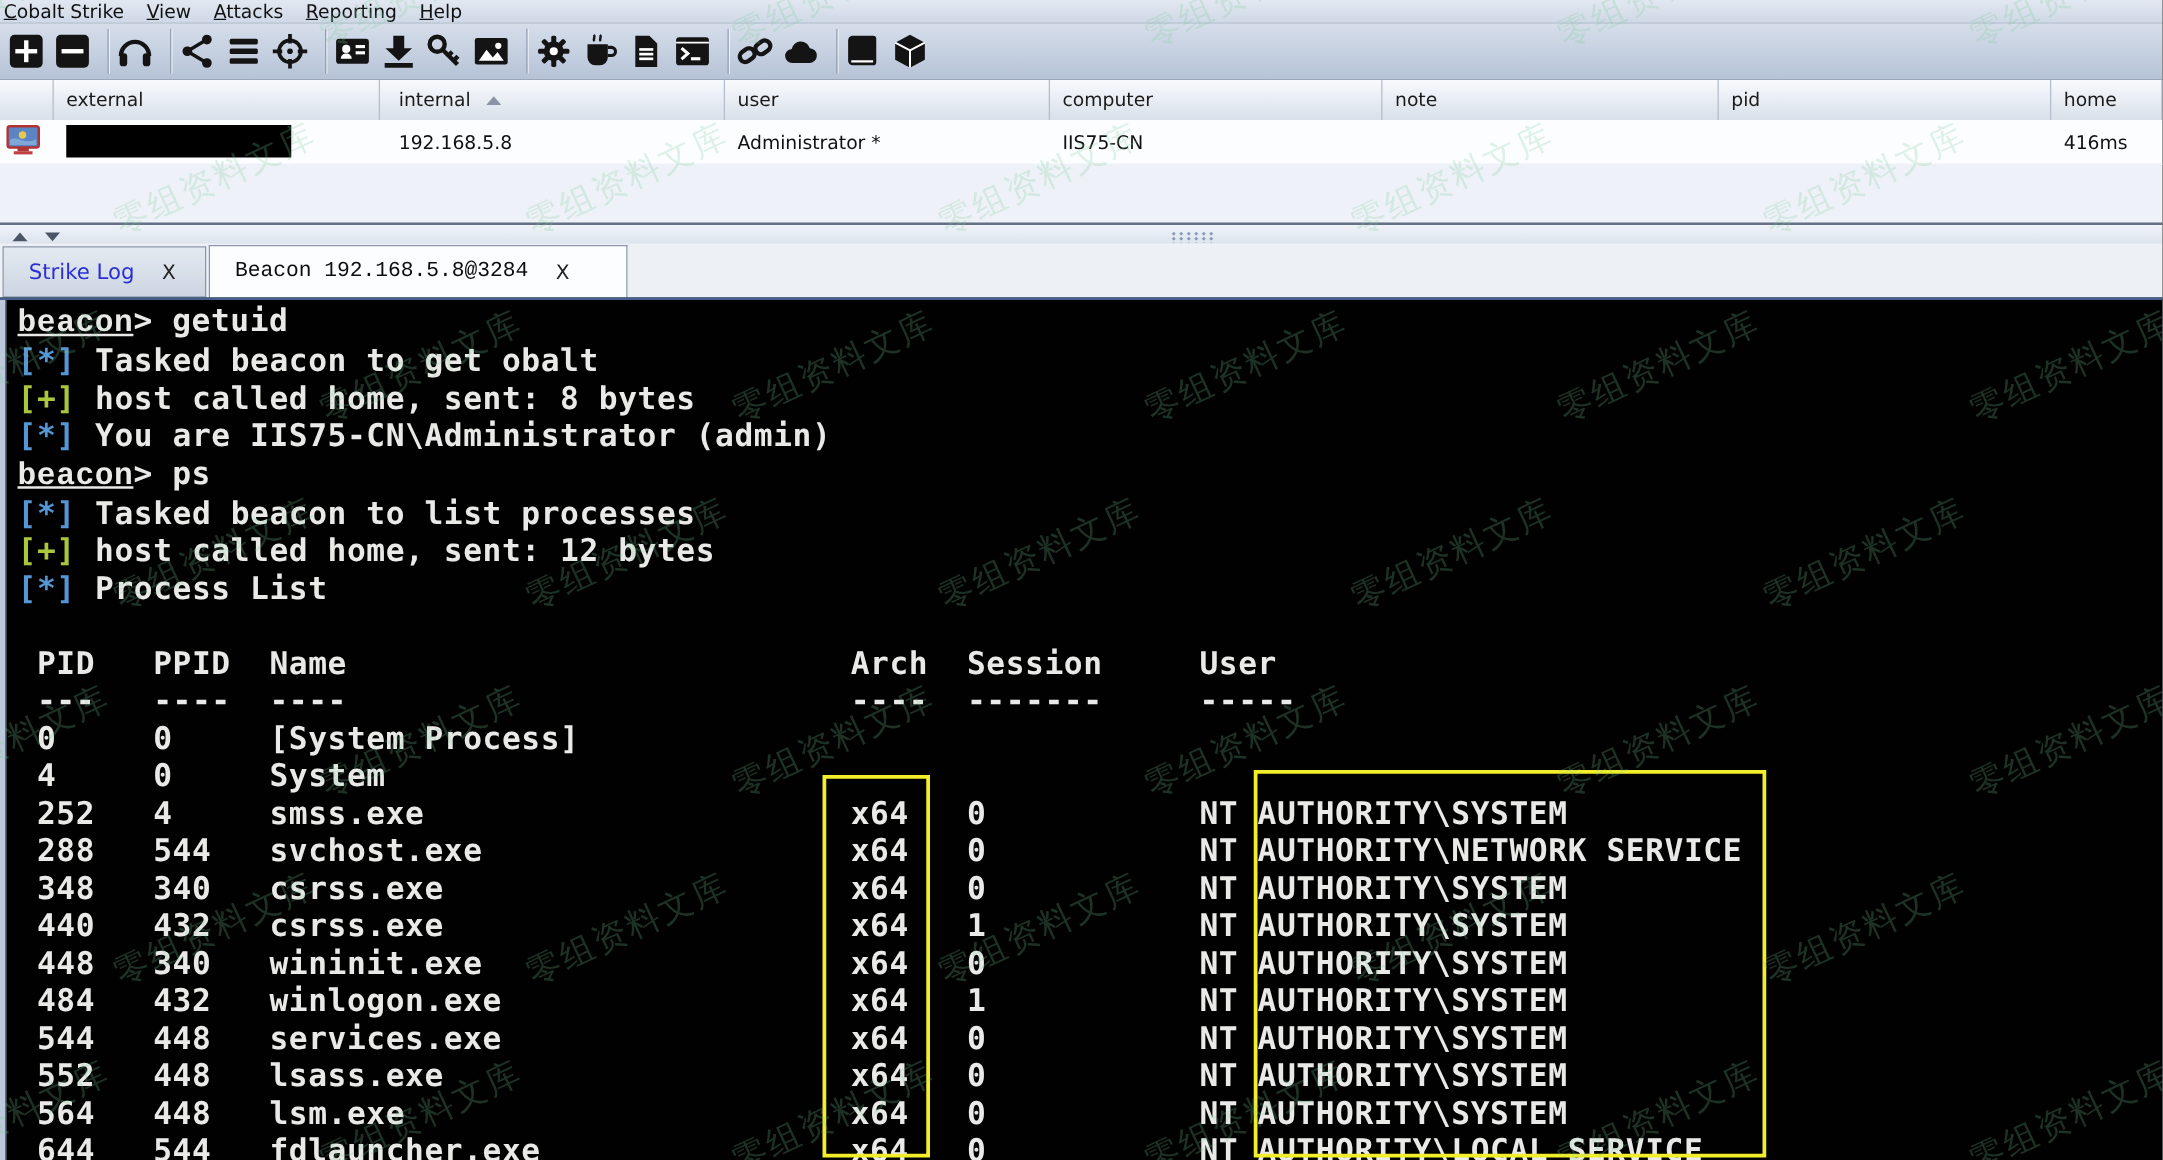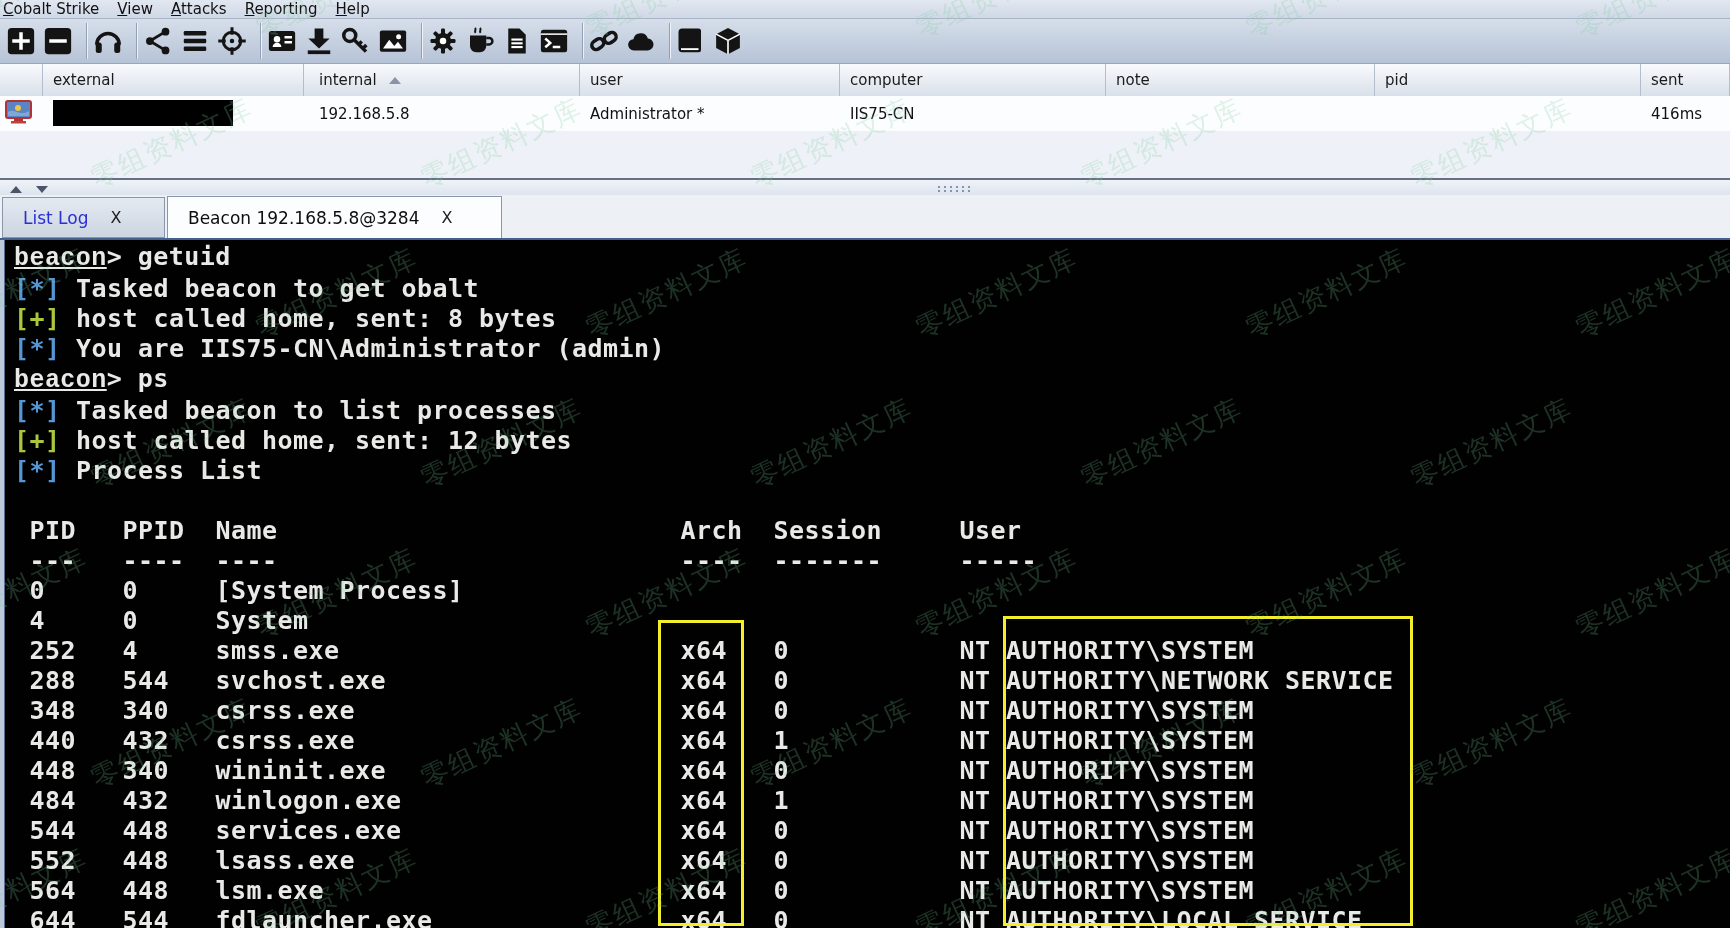--- a/index.html
+++ b/index.html
@@ -45,21 +45,21 @@
   .spl-grip{position:absolute;left:936px;top:5px;width:36px;height:9px;
     background:radial-gradient(circle,#8494b4 1.1px,transparent 1.3px);background-size:6px 4px;}
 
   
   #tabstrip{left:0;top:195px;width:1730px;height:43px;background:#edf0f5;}
   .tab{position:absolute;top:2px;height:41px;box-sizing:border-box;border:1px solid #8a97ab;
     display:flex;align-items:center;font-size:17px;white-space:nowrap;}
   #tab-eventlog{left:2px;width:163px;background:linear-gradient(#e4eaf1,#ccd5e2);padding-left:20px;}
   #tab-eventlog .tab-label{color:#2a2fd4;}
   #tab-beacon{left:167px;width:335px;background:#fcfdff;border-bottom:none;top:1px;height:42px;padding-left:20px;}
-  #tab-beacon .tab-label{color:#0d0d0d;}
+  #tab-beacon .tab-label{color:#0d0d0d;font-family:Liberation Mono, monospace;}
   .tab-close{margin-left:22px;color:#222;font-size:16px;cursor:default;}
 
   
   #console{left:0;top:238px;width:1730px;height:690px;background:#010101;
     border-top:2px solid #44608e;box-sizing:border-box;}
   #console-edge{left:0;top:240px;width:4px;height:688px;background:#bcc9da;border-right:1px solid #5a7090;}
   #console-text{position:absolute;left:14px;top:242px;margin:0;
     font-family:"DejaVu Sans Mono","Liberation Mono",monospace;font-weight:bold;
     font-size:25px;line-height:30px;letter-spacing:0.45px;white-space:pre;color:#e9e9e7;z-index:5;}
   .cw{color:#e9e9e7;} .cb{color:#5596d4;} .cg{color:#a9c63c;} .cu{text-decoration:underline;font-family:Liberation Mono, monospace;}
@@ -196,21 +196,21 @@
     <div class="hcell" style="left: 840px; width: 266px;">
       <span>computer</span>
     </div>
     <div class="hcell" style="left: 1106px; width: 269px;">
       <span>note</span>
     </div>
     <div class="hcell" style="left: 1375px; width: 266px;">
       <span>pid</span>
     </div>
     <div class="hcell" style="left: 1641px; width: 89px;">
-      <span>sent</span>
+      <span>home</span>
     </div>
     <div class="hcell" style="left: 0px; width: 43px;"></div>
   </div>
 <div id="grid-row" class="abs">
   <span class="abs" id="host-icon" style="left:5px;top:4px;">
     <svg width="27" height="26" viewBox="0 0 27 26">
       <rect x="1" y="1" width="25" height="17" rx="2" fill="#5b84c4" stroke="#b03434" stroke-width="2"></rect>
       <path d="M3 12c3-2 6-1 9 0s8 2 12-1v5H3z" fill="#7fa8d8"></path>
       <circle cx="13" cy="8" r="3" fill="#e8c84a"></circle>
       <rect x="9" y="18" width="9" height="3" fill="#b03434"></rect>
@@ -228,21 +228,21 @@
 <div id="grid-filler" class="abs"></div>
 
 <div id="splitter" class="abs">
   <span class="spl-up"></span>
   <span class="spl-down"></span>
   <span class="spl-grip"></span>
 </div>
 
 <div id="tabstrip" class="abs">
   <div class="tab" id="tab-eventlog">
-    <span class="tab-label">List Log</span>
+    <span class="tab-label">Strike Log</span>
     <span class="tab-close">X</span>
   </div>
   <div class="tab" id="tab-beacon">
     <span class="tab-label">Beacon 192.168.5.8@3284</span>
     <span class="tab-close">X</span>
   </div>
 </div>
 
 <div id="console" class="abs"></div>
 <div id="console-edge" class="abs"></div>

